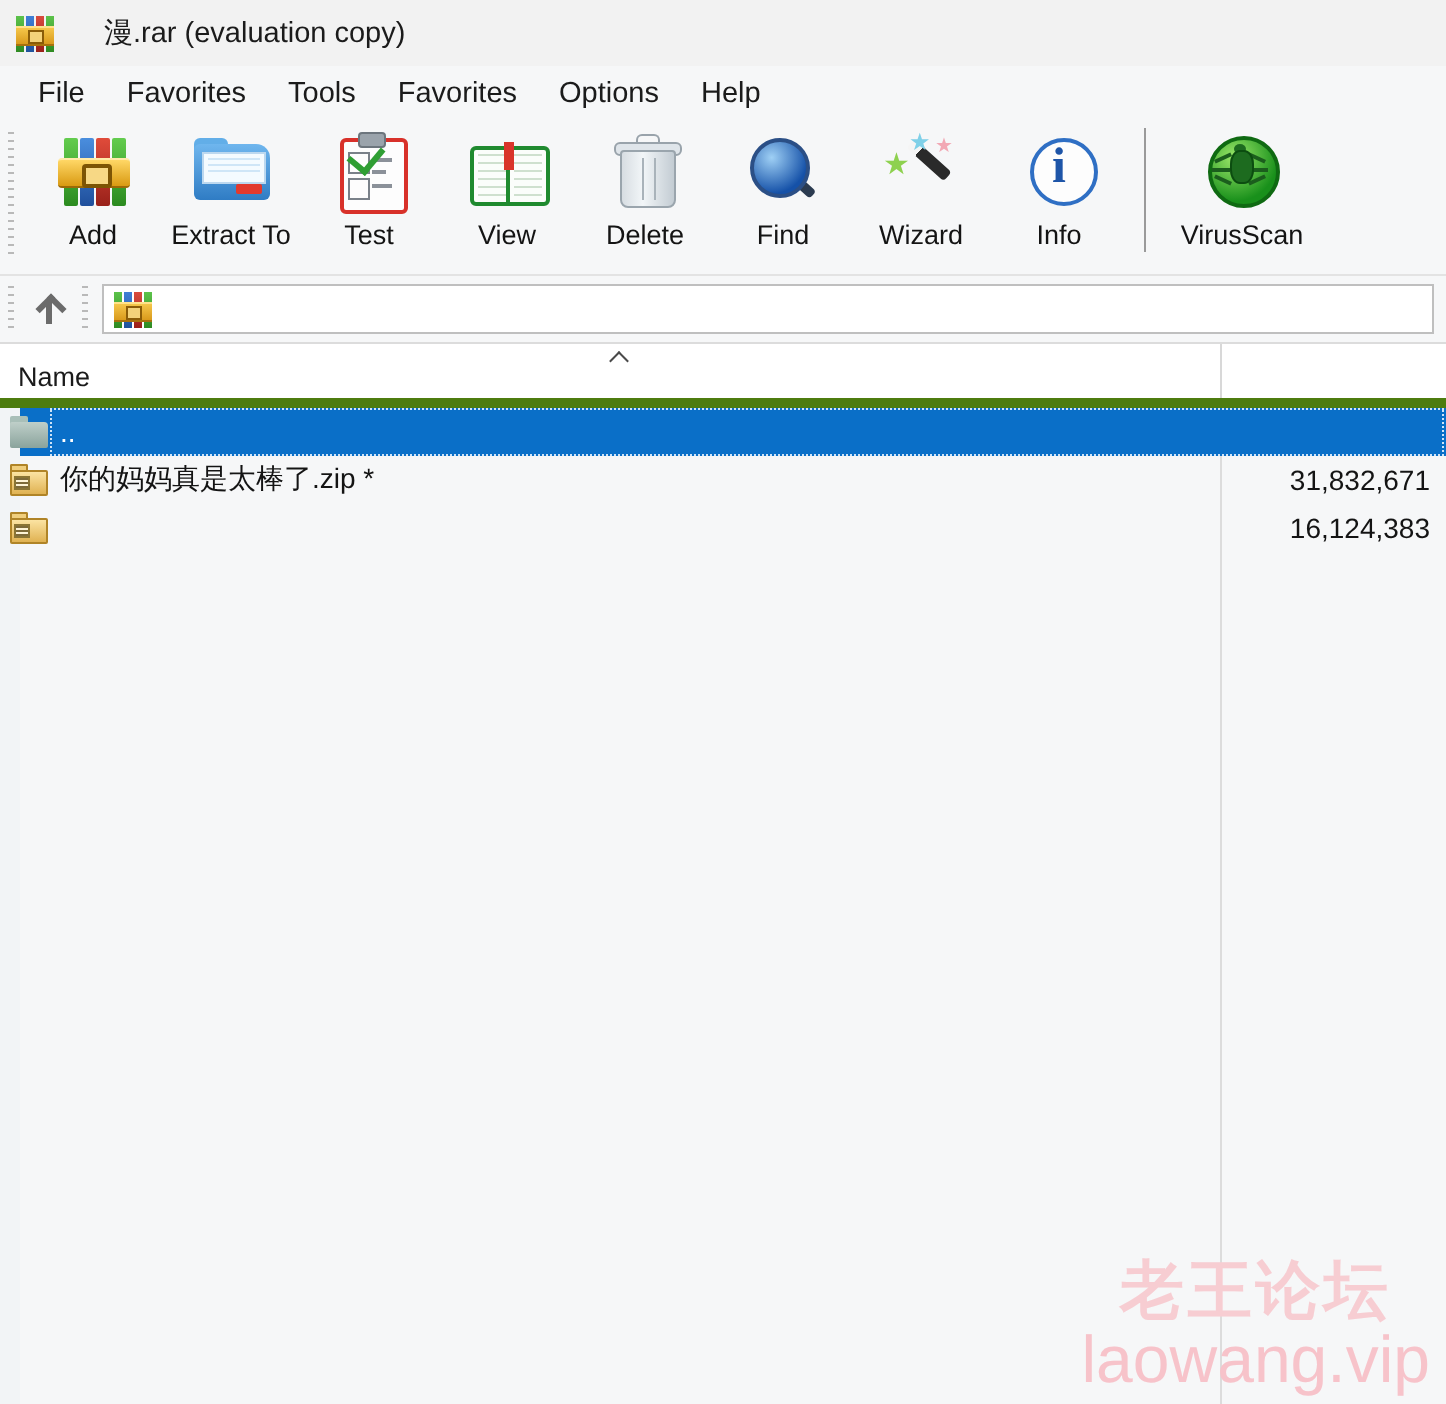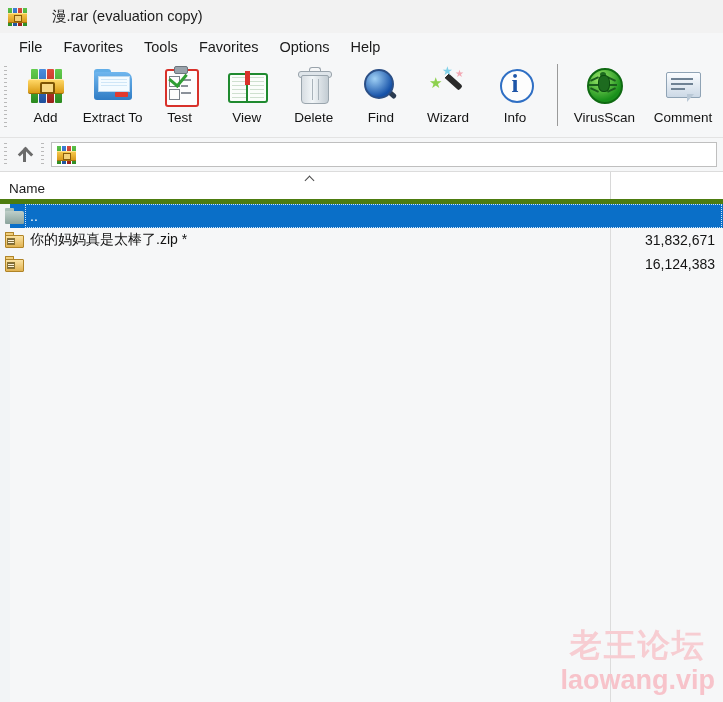--- a/index.html
+++ b/index.html
@@ -520,22 +520,22 @@
   }
   .wm-cn {
     font-size: 32px;
     font-weight: bold;
     color: #f7cdd2;
     letter-spacing: 2px;
     line-height: 38px;
     white-space: nowrap;
   }
   .wm-en {
-    font-size: 27px;
-    font-weight: bold;
+    font-size: 33px;
+    font-weight: normal;
     color: #f7c3ca;
     line-height: 32px;
     white-space: nowrap;
   }
 
   .left-rail {
     position: absolute;
     left: 0; top: 0; bottom: 0;
     width: 10px;
     background: #f2f4f6;
@@ -659,30 +659,20 @@
           <div class="leg l3"></div>
         <div class="leg r1"></div>
           <div class="leg r2"></div>
           <div class="leg r3"></div>
         <div class="head"></div>
           <div class="body"></div>
       </div>
       <div class="tb-label">VirusScan</div>
     </div>
 
-    <div class="tb-btn" style="width:82px">
-      <div class="tb-ico ico-cm">
-        <div class="bub"></div>
-          <div class="tail"></div>
-        <div class="cl a"></div>
-          <div class="cl b"></div>
-          <div class="cl c"></div>
-      </div>
-      <div class="tb-label">Comment</div>
-    </div>
   </div>
 
   <div class="pathbar">
     <div class="dots-col"></div>
     <div class="up-btn">
       <div class="up-arrow"></div>
     </div>
     <div class="dots-col"></div>
     <div class="path-field">
       <div class="rar-icon">

